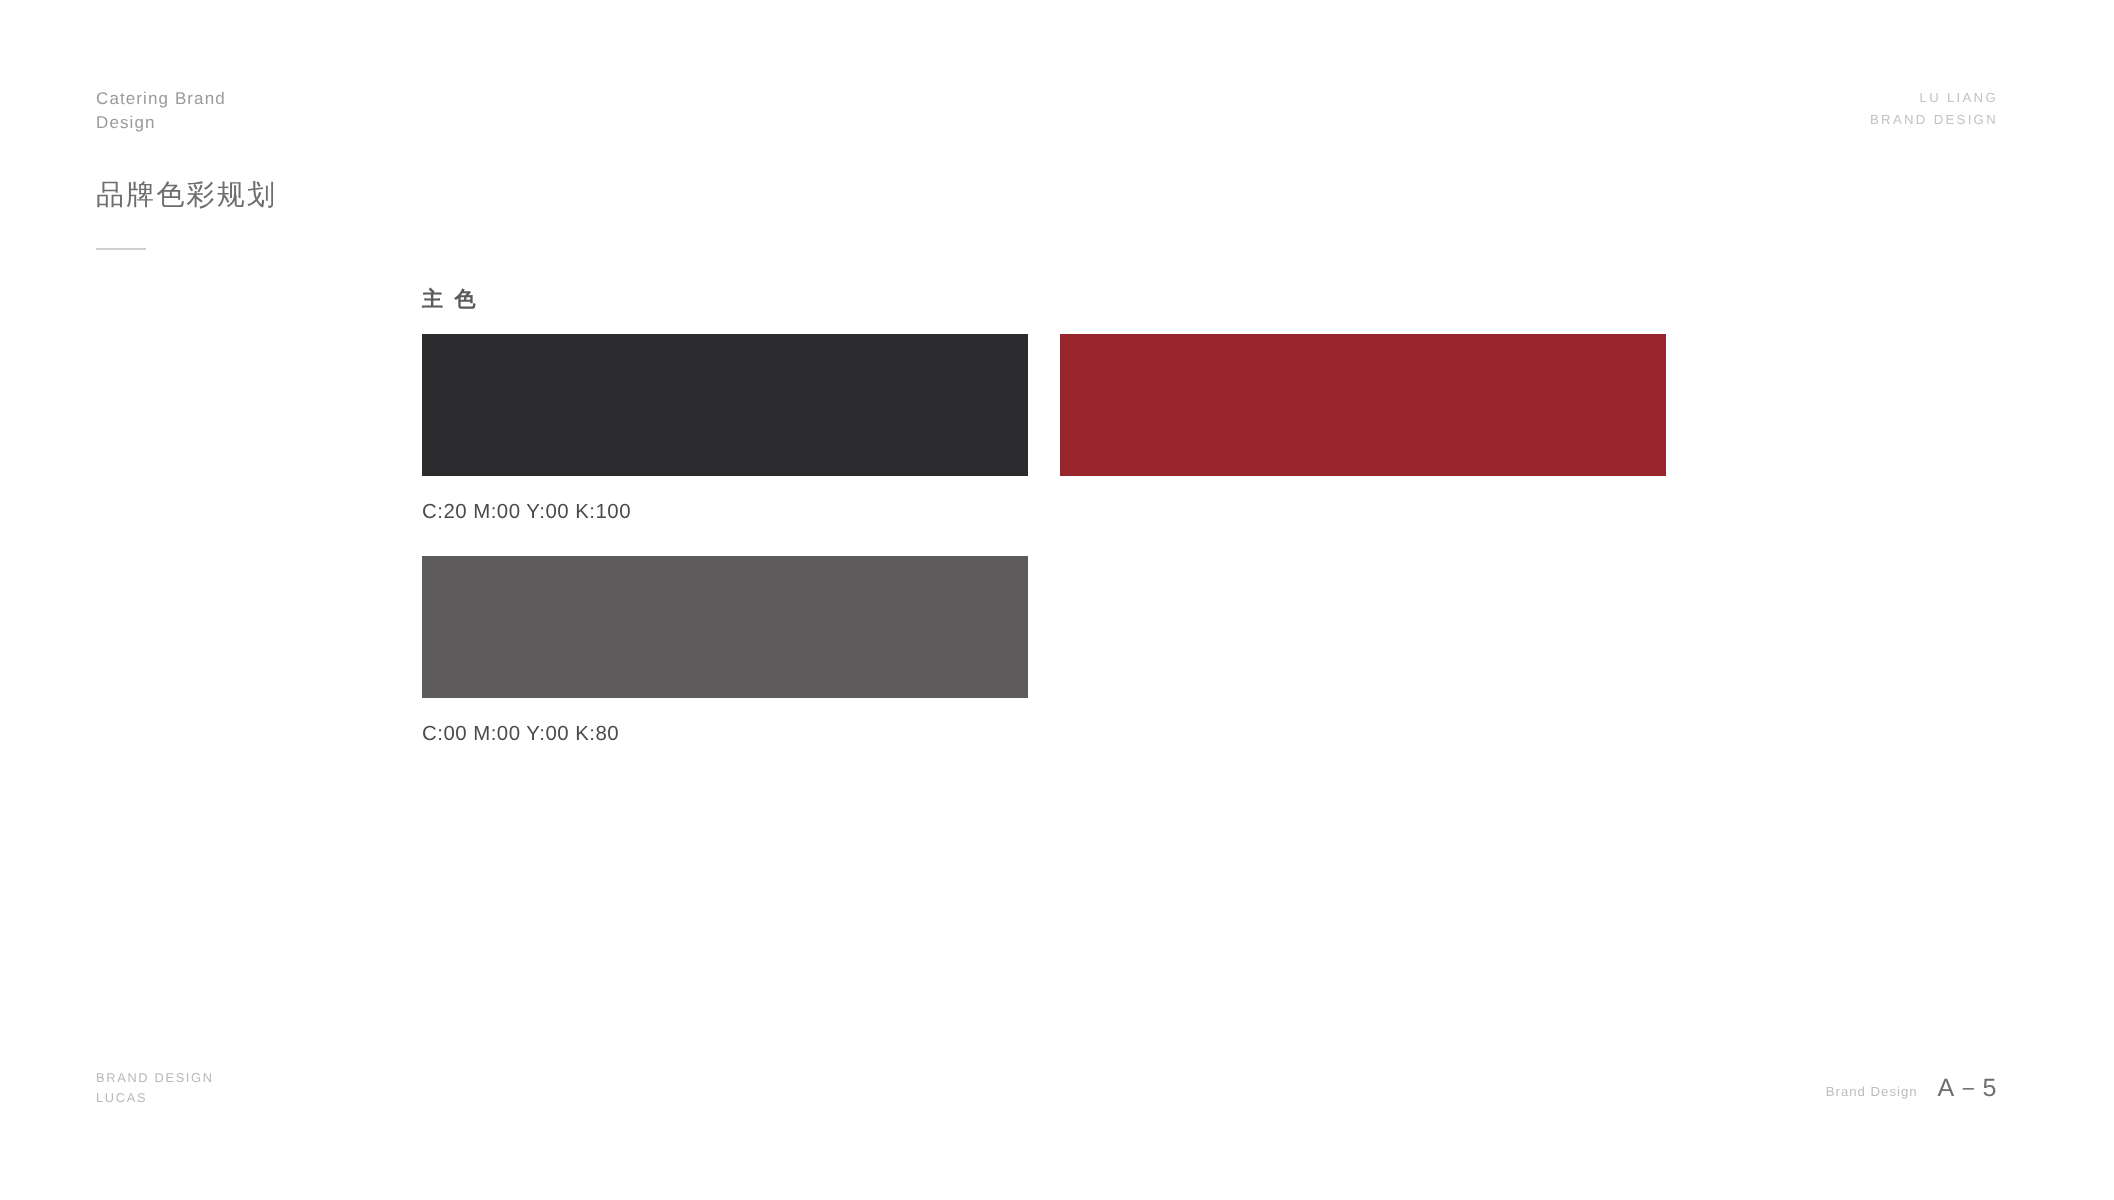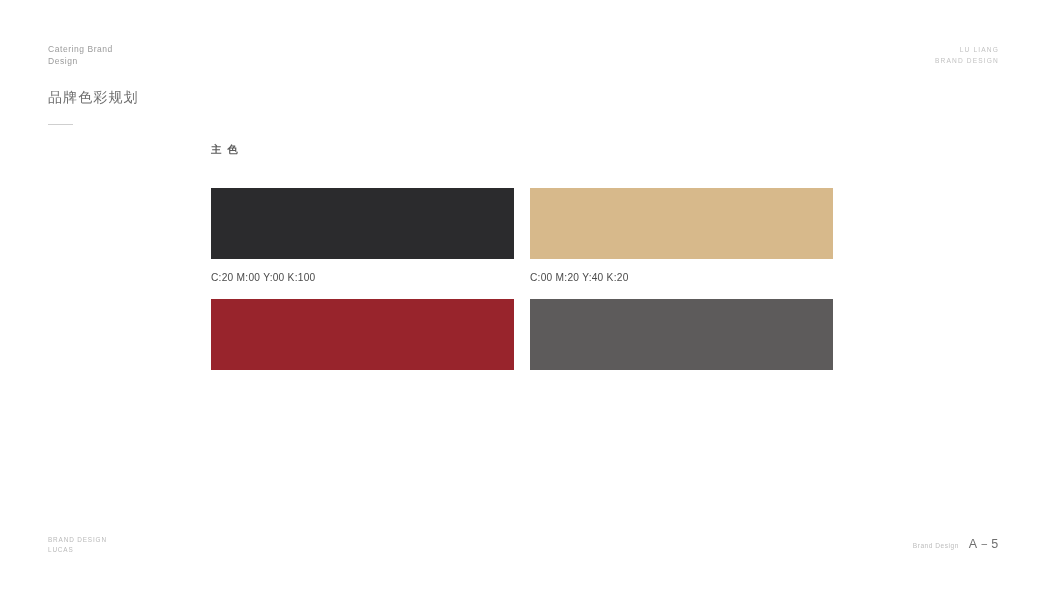--- a/index.html
+++ b/index.html
@@ -73,21 +73,21 @@
     font-size: 10.5px;
     letter-spacing: 1.4px;
     color: #5a5a5a;
     font-weight: 700;
   }
 
   
   .swatch-grid {
     position: absolute;
     left: 211px;
-    top: 188px;
+    top: 167px;
     width: 635px;
     display: grid;
     grid-template-columns: 303px 303px;
     column-gap: 29px;
     row-gap: 71px;
     gap: 16px;
   }
   .swatch-cell {
     width: 303px;
   }
@@ -158,31 +158,28 @@
 
   <div class="section-label">主 色</div>
 
   <div class="swatch-grid">
 
     <div class="swatch-cell">
       <div class="swatch-chip" style="background-color: rgb(43, 43, 45);"></div>
       <div class="swatch-caption">C:20 M:00 Y:00 K:100</div>
     </div>
 
-    <div class="swatch-cell">
-      <div class="swatch-chip" style="background-color: rgb(215, 185, 139);"></div>
-      <div class="swatch-caption">C:00 M:20 Y:40 K:20</div>
-    </div>
 
     <div class="swatch-cell">
       <div class="swatch-chip" style="background-color: rgb(152, 36, 44);"></div>
     </div>
 
     <div class="swatch-cell">
       <div class="swatch-chip" style="background-color: rgb(93, 91, 91);"></div>
+      <div class="swatch-caption">C:00 M:00 Y:00 K:80</div>
     </div>
 
   </div>
 
   <div class="footer-left">
     <div class="f-line">BRAND DESIGN</div>
     <div class="f-line">LUCAS</div>
   </div>
 
   <div class="footer-right">

